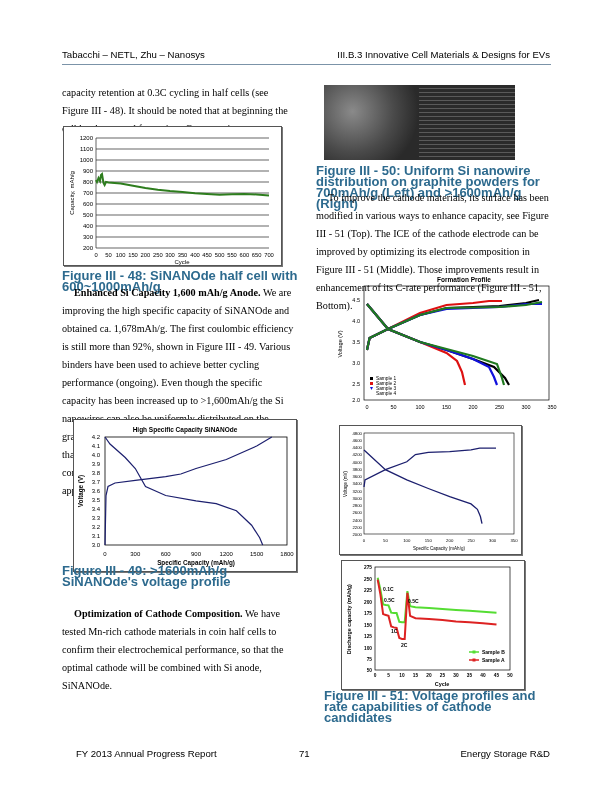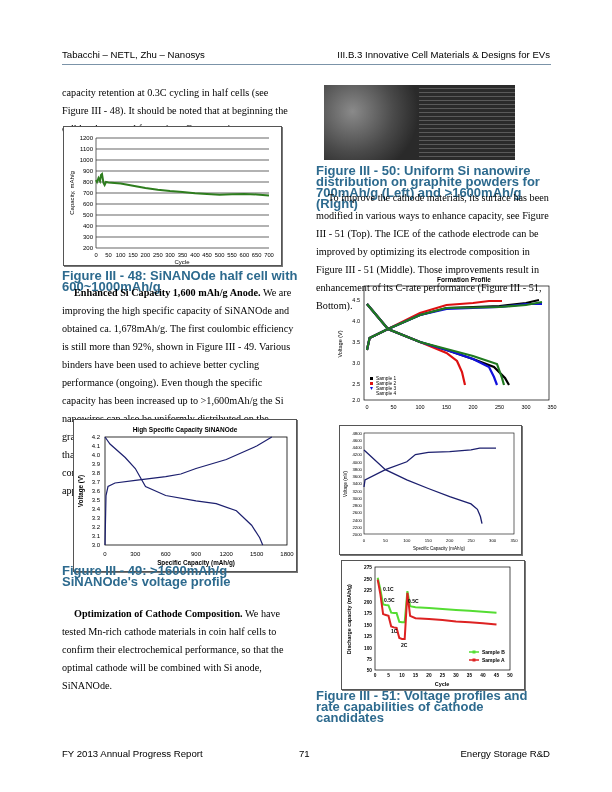--- a/index.html
+++ b/index.html
@@ -256,17 +256,17 @@
       <line x1="127" y1="91" x2="137" y2="91" stroke="#55dd33" stroke-width="1.5"></line>
         <rect x="130.5" y="89.5" width="3" height="3" fill="#55dd33"></rect>
         <text x="140" y="93">Sample B</text>
       <line x1="127" y1="99" x2="137" y2="99" stroke="#dd2222" stroke-width="1.5"></line>
         <rect x="130.5" y="97.5" width="3" height="3" fill="#dd2222"></rect>
         <text x="140" y="101">Sample A</text>
     </g>
   </svg>
 </div>
 
-<div class="cap" style="left:316px;top:690px;width:236px;">Figure III - 51: Voltage profiles and rate capabilities of cathode candidates</div>
-
-<div class="footer" style="left:62px;">FY 2013 Annual Progress Report</div>
+<div class="cap" style="left:324px;top:690px;width:236px;">Figure III - 51: Voltage profiles and rate capabilities of cathode candidates</div>
+
+<div class="footer" style="left:76px;">FY 2013 Annual Progress Report</div>
 <div class="footer" style="left:299px;">71</div>
 <div class="footer" style="right:62px;">Energy Storage R&amp;D</div>
 
 </body></html>

